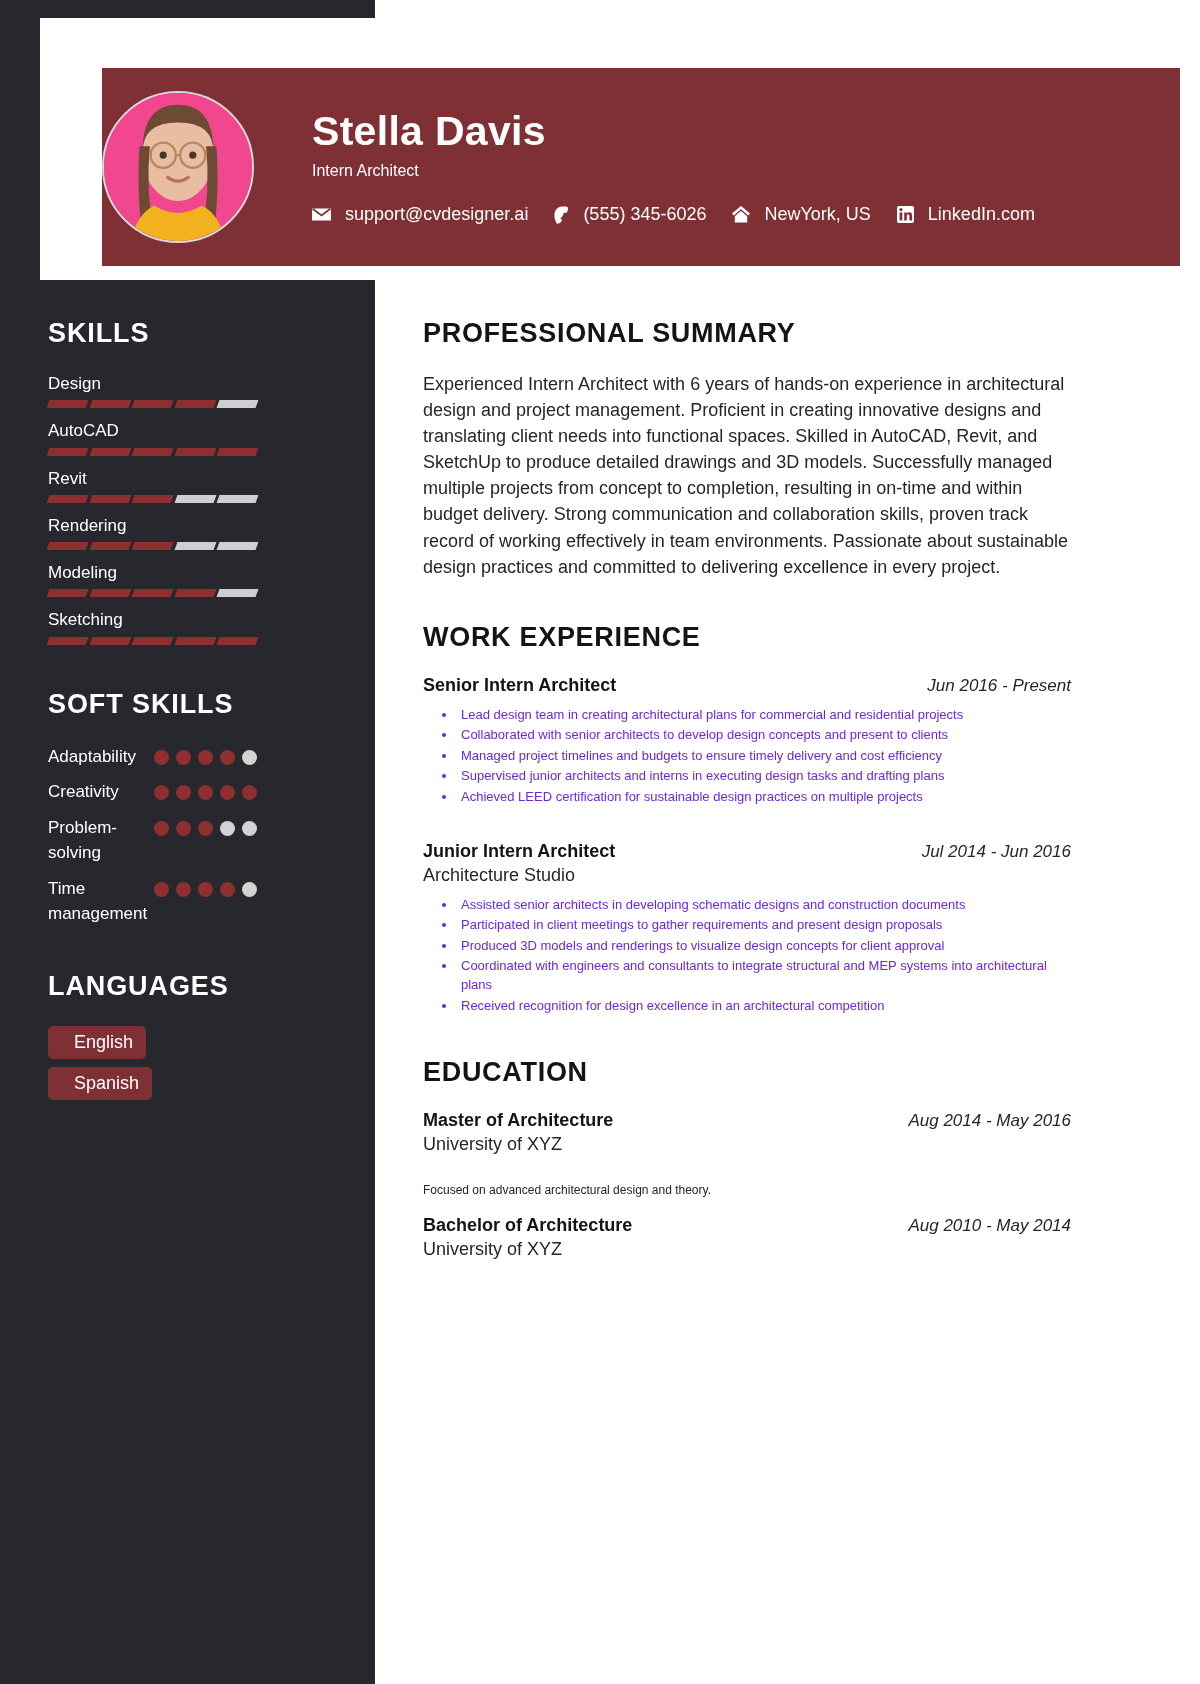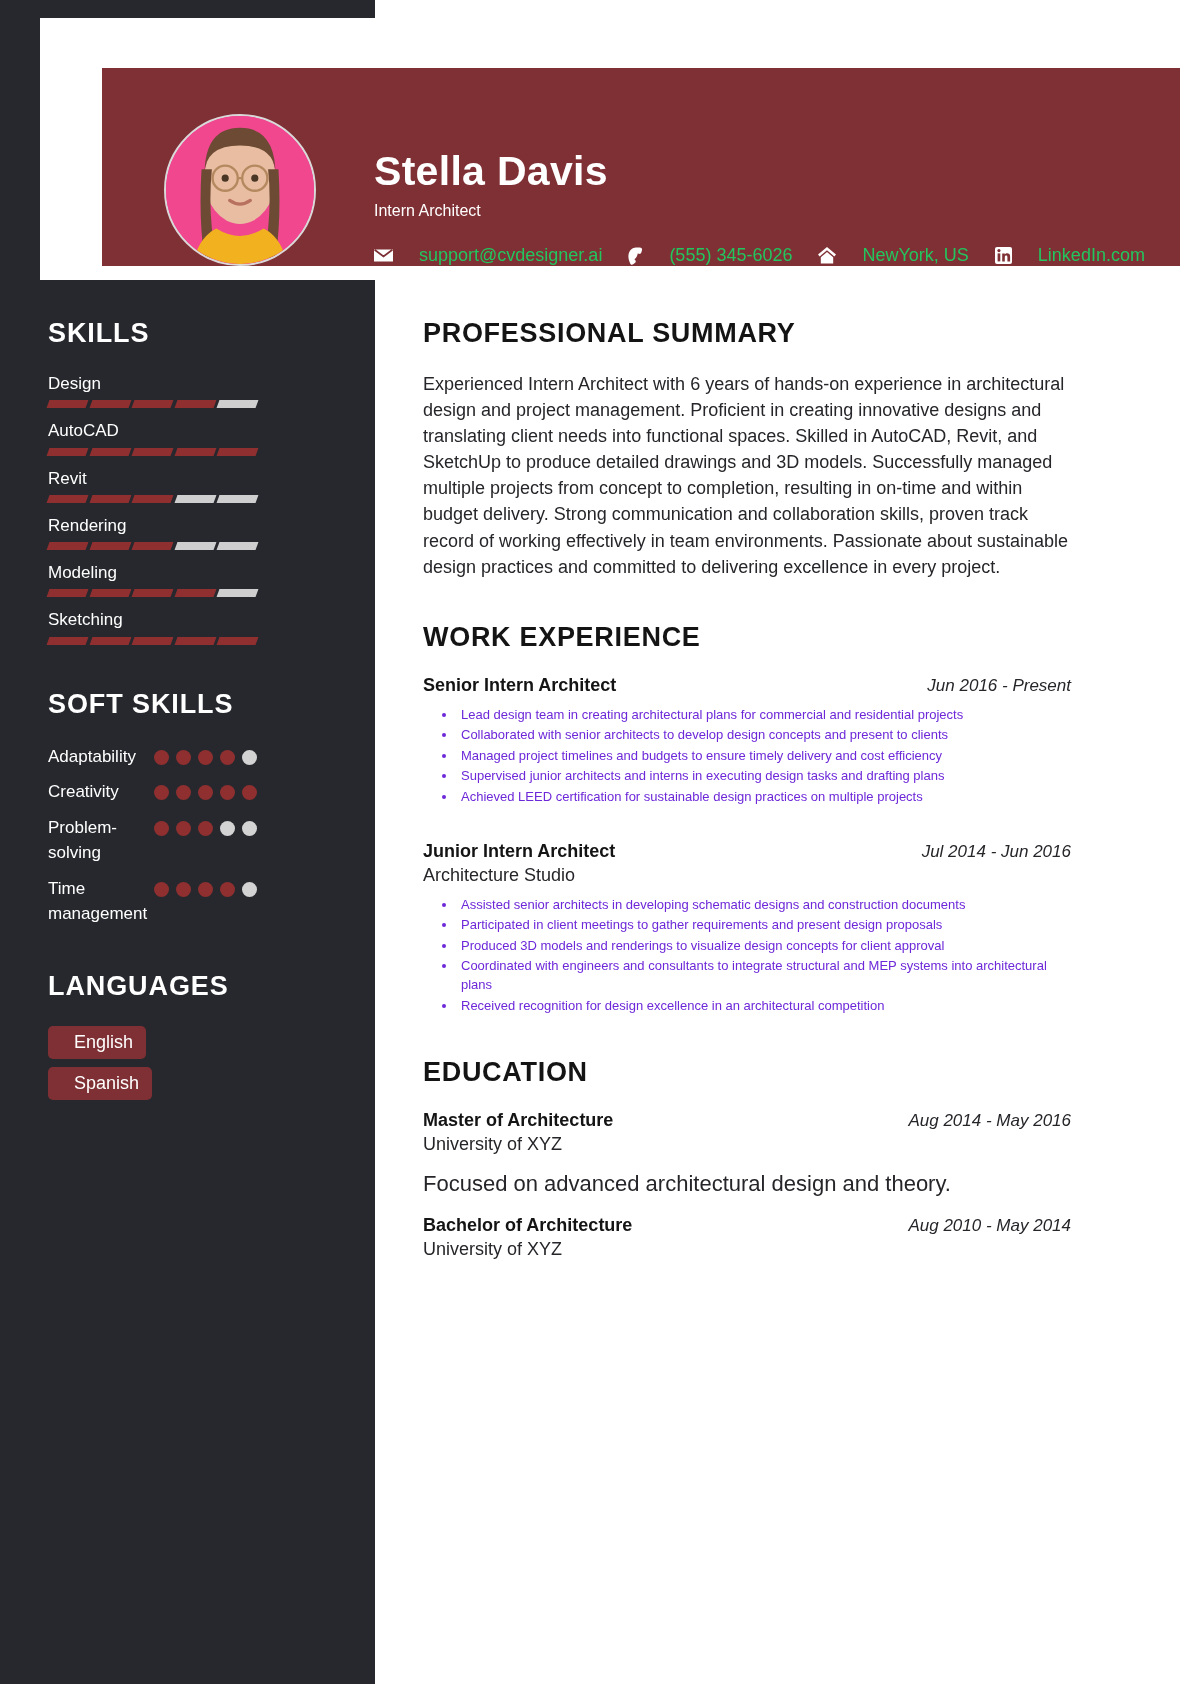--- a/index.html
+++ b/index.html
@@ -40,22 +40,21 @@
   }
 
   .header {
     position: absolute;
     left: 62px;
     top: 50px;
     width: 1078px;
     height: 198px;
     background: #7f3034;
     display: flex;
-    align-items: flex-end;
-    padding-left: 62px;
+    align-items: center;
   }
 
   
   .avatar {
     width: 152px;
     height: 152px;
     border-radius: 50%;
     border: 2px solid #d9d9d9;
     overflow: hidden;
     flex: 0 0 auto;
@@ -87,22 +86,22 @@
     align-items: center;
     margin-top: 25px;
     font-size: 18px;
     gap: 26px;
     flex-wrap: nowrap;
     white-space: nowrap;
   }
   .contact {
     display: flex;
     align-items: center;
-    gap: 26px;
-    color: #22c55e;
+    gap: 14px;
+    color: #ffffff;
   }
   .contact svg { display: block; fill: #ffffff; }
 
   
   .sidebar {
     position: absolute;
     left: 0;
     top: 282px;
     width: 305px;
     padding: 36px 48px 0 48px;
@@ -237,23 +236,23 @@
   ul.bullets li {
     font-size: 13px;
     line-height: 1.43;
     color: #6d28d9;
     margin-bottom: 2px;
     padding-left: 4px;
   }
 
   .edu-entry { margin-bottom: 4px; }
   .edu-desc {
-    font-size: 22px;
+    font-size: 12px;
     color: #26262a;
-    margin-top: 16px;
+    margin-top: 28px;
     margin-bottom: 18px;
   }
   .sp-24 { height: 24px; }
 </style>
 </head>
 <body>
 
 <div class="page">
 
   <div class="sidebar-band"></div>

